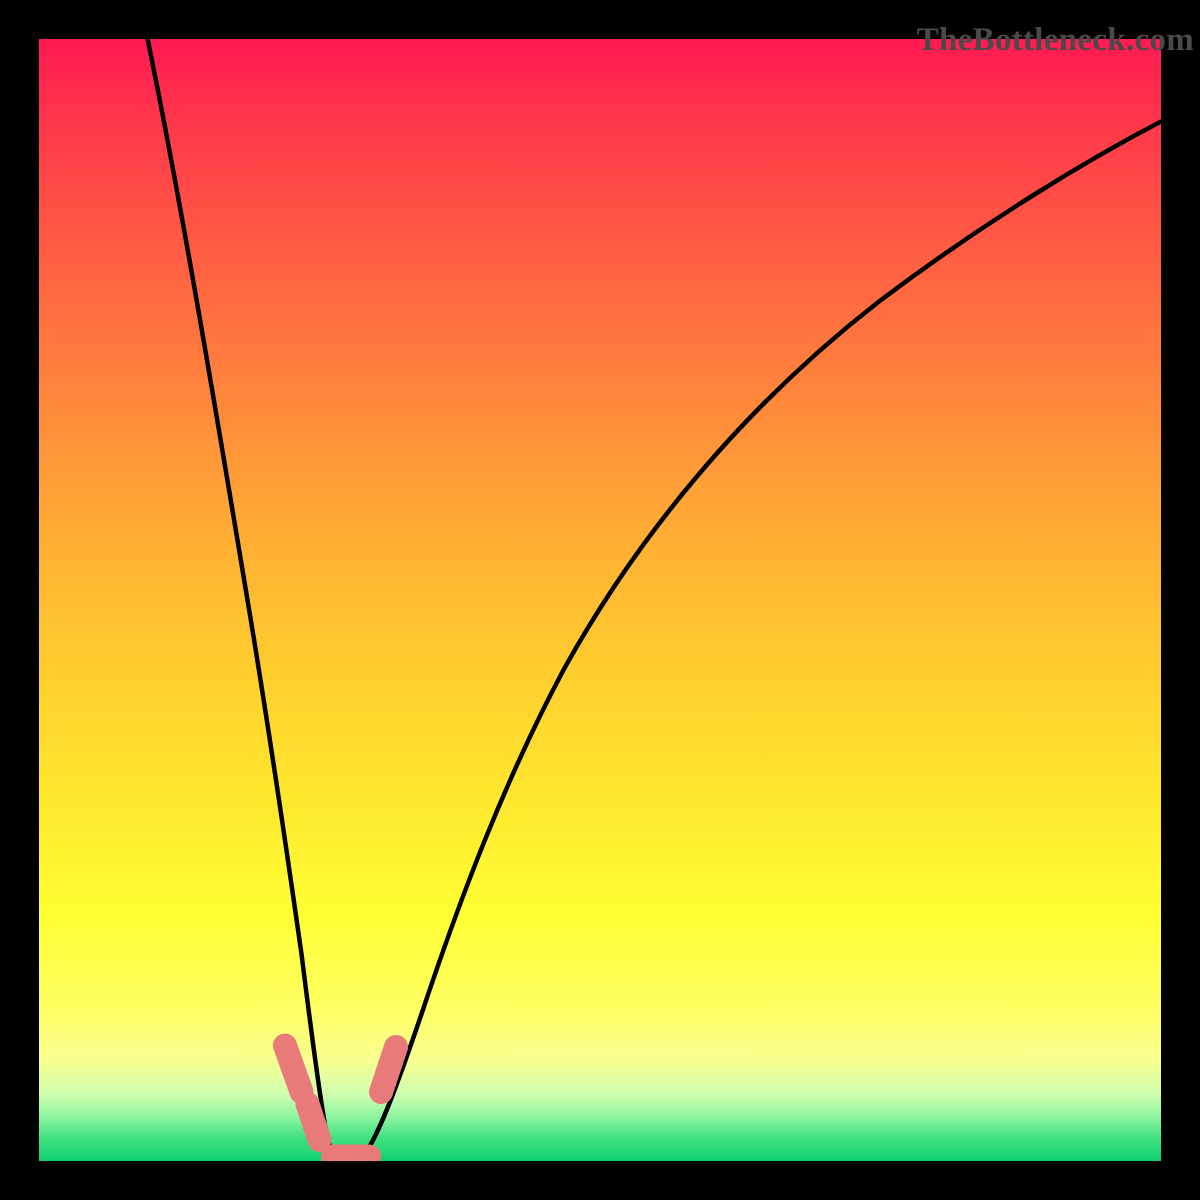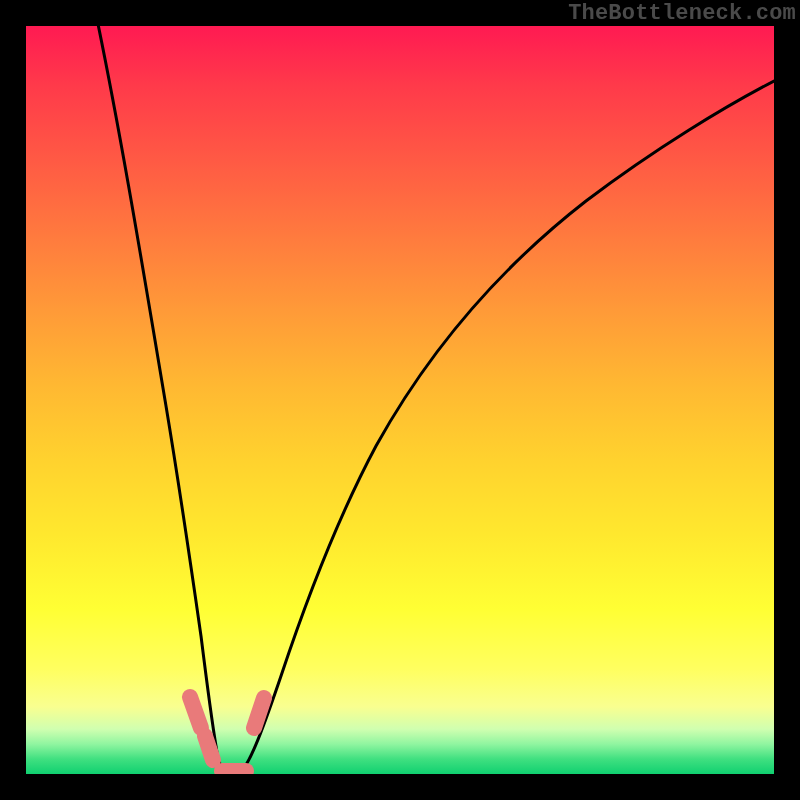--- a/index.html
+++ b/index.html
@@ -37,23 +37,23 @@
       #ffff60 86%,
       #f9ff90 91%,
       #d0ffb0 94%,
       #90f5a0 96%,
       #40e080 98%,
       #10d070 100%
     );
   }
   .watermark {
     position: absolute;
-    top: 1px;
+    top: 13px;
     right: 4px;
-    font-family: Liberation Mono, monospace;
+    font-family: Liberation Serif, serif;
     font-size: 22px;
     font-weight: 600;
     color: #4a4a4a;
     letter-spacing: 0.2px;
     z-index: 10;
   }
   svg.curves {
     position: absolute;
     left: 26px;
     top: 26px;

